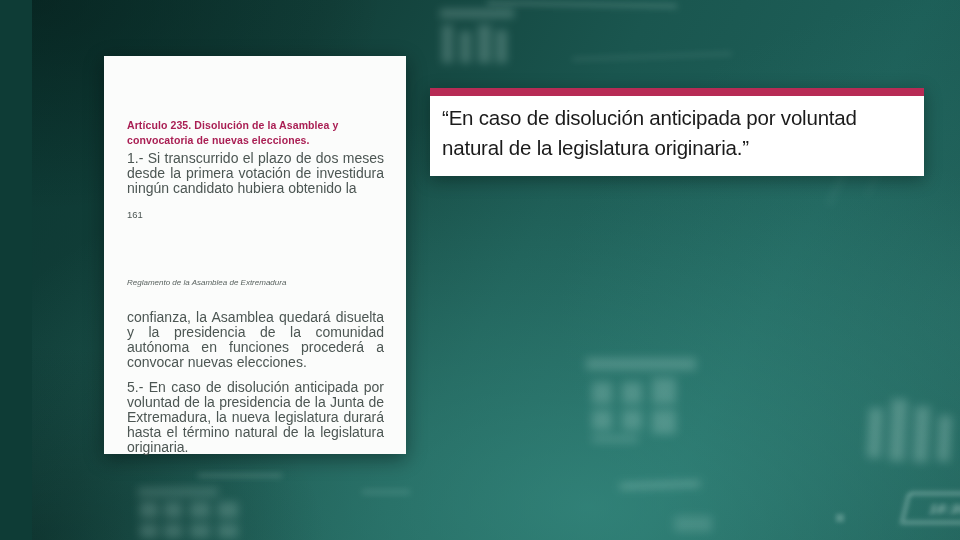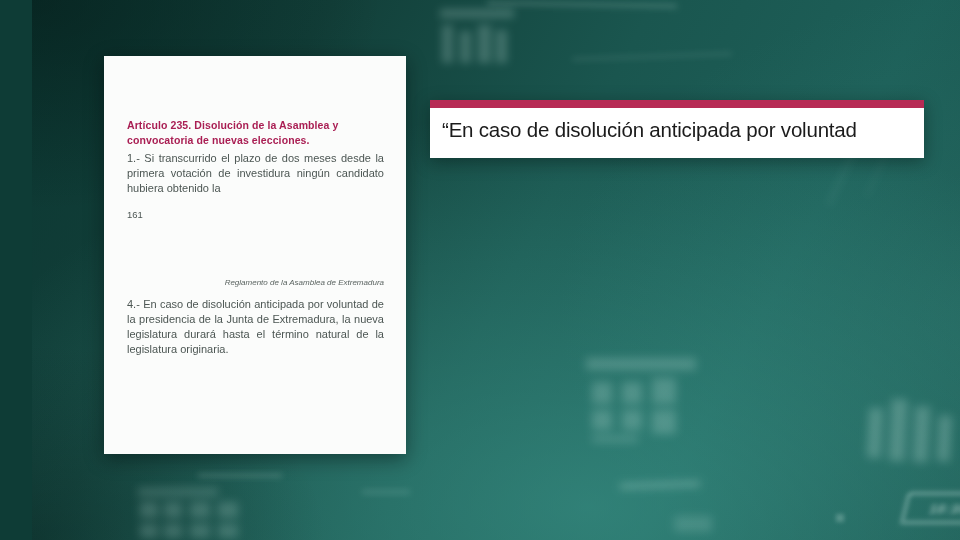--- a/index.html
+++ b/index.html
@@ -34,31 +34,31 @@
   
   .doc{
     position:absolute;left:72px;top:56px;width:302px;height:398px;
     background:#fbfcfb;box-shadow:0 5px 18px rgba(0,12,10,0.45);
   }
   .doc-inner{position:absolute;left:23px;top:0;width:257px;}
   .doc-heading{
     margin-top:62px;color:#a91e53;font-weight:bold;
     font-size:10.5px;line-height:15px;letter-spacing:0.1px;
   }
-  .doc-text{font-size:11px;line-height:15px;color:#4c5653;text-align:justify;}
+  .doc-text{font-size:14px;line-height:15px;color:#4c5653;text-align:justify;}
   .doc-p1{margin-top:3px;}
   .doc-pageno{margin-top:13px;text-align:left;font-size:9.5px;color:#4c5653;}
-  .doc-footer{margin-top:58px;text-align:right;font-style:italic;font-size:8px;color:#5a6360;}
+  .doc-footer{margin-top:58px;text-align:left;font-style:italic;font-size:8px;color:#5a6360;}
   .doc-p2{margin-top:23px;}
   .doc-p3{margin-top:10px;}
   .doc-p4{margin-top:10px;}
 
   
   .quote{
-    position:absolute;left:398px;top:100px;width:494px;
+    position:absolute;left:398px;top:88px;width:494px;
     background:#ffffff;box-shadow:0 4px 16px rgba(0,12,10,0.38);
   }
   .quote-bar{height:8px;background:#b72b55;}
   .quote-body{padding:7px 12px 13px 12px;}
   .quote-line{
     font-size:20.5px;line-height:30px;color:#1b1b1b;
     letter-spacing:-0.2px;white-space:nowrap;
   }
 </style>
 </head>
@@ -116,24 +116,26 @@
   <div class="deco d-ts-box">
     <span class="d-ts-text">10:39</span>
   </div>
 
   <div class="doc">
     <div class="doc-inner">
       <div class="doc-heading">Artículo 235. Disolución de la Asamblea y convocatoria de nuevas elecciones.</div>
       <div class="doc-text doc-p1">1.- Si transcurrido el plazo de dos meses desde la primera votación de investidura ningún candidato hubiera obtenido la</div>
       <div class="doc-pageno">161</div>
       <div class="doc-footer">Reglamento de la Asamblea de Extremadura</div>
-      <div class="doc-text doc-p4">4.- En caso de disolución anticipada por voluntad de la presidencia de la Junta de Extremadura, la nueva legislatura durará hasta el término natural de la legislatura originaria.</div>
+      <div class="doc-text doc-p2">confianza, la Asamblea quedará disuelta y la presidencia de la comunidad autónoma en funciones procederá a convocar nuevas elecciones.</div>
+      <div class="doc-text doc-p4">5.- En caso de disolución anticipada por voluntad de la presidencia de la Junta de Extremadura, la nueva legislatura durará hasta el término natural de la legislatura originaria.</div>
     </div>
   </div>
 
   <div class="quote">
     <div class="quote-bar"></div>
     <div class="quote-body">
       <div class="quote-line">“En caso de disolución anticipada por voluntad</div>
+      <div class="quote-line">natural de la legislatura originaria.”</div>
     </div>
   </div>
 
 </div>
 
 </body></html>

